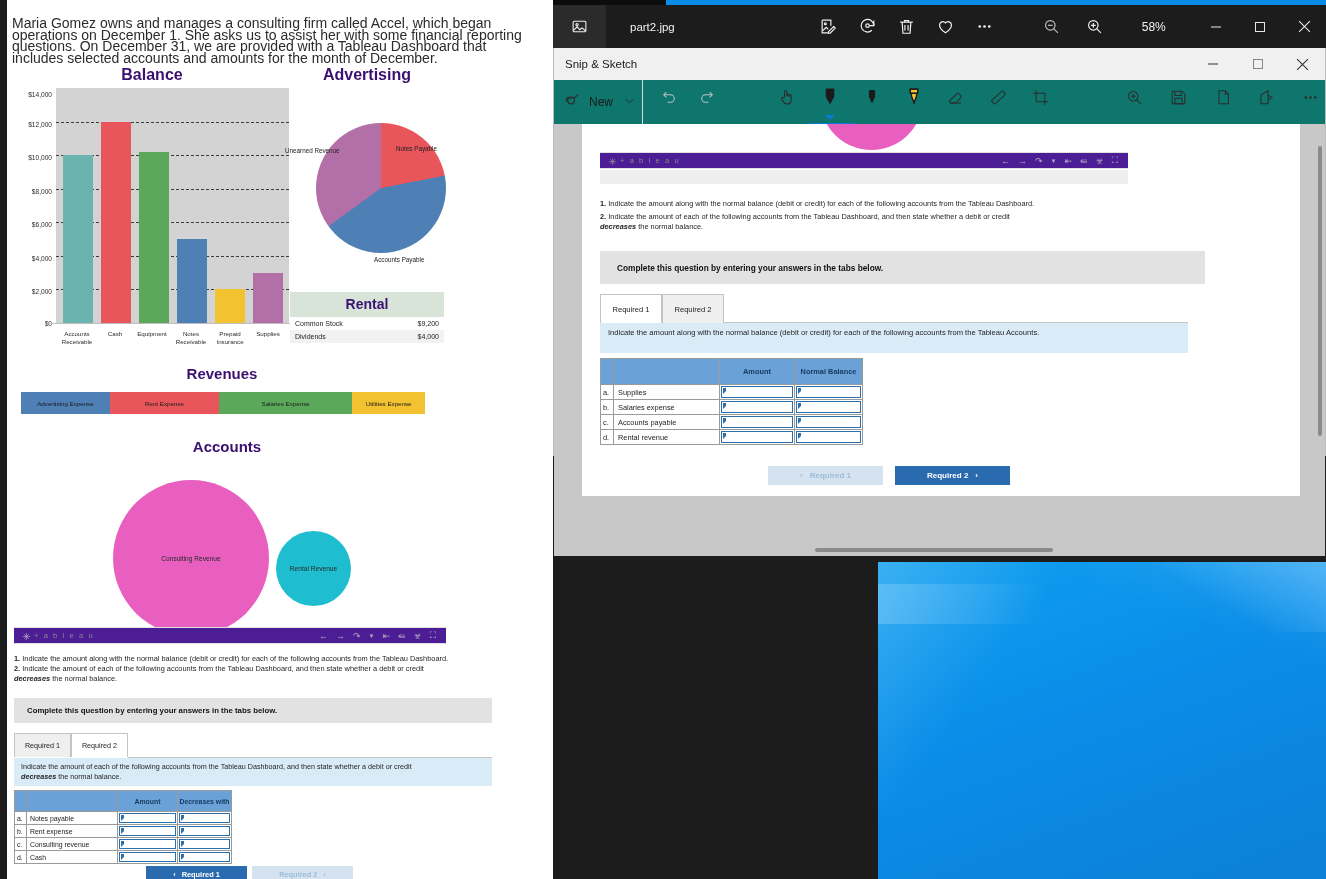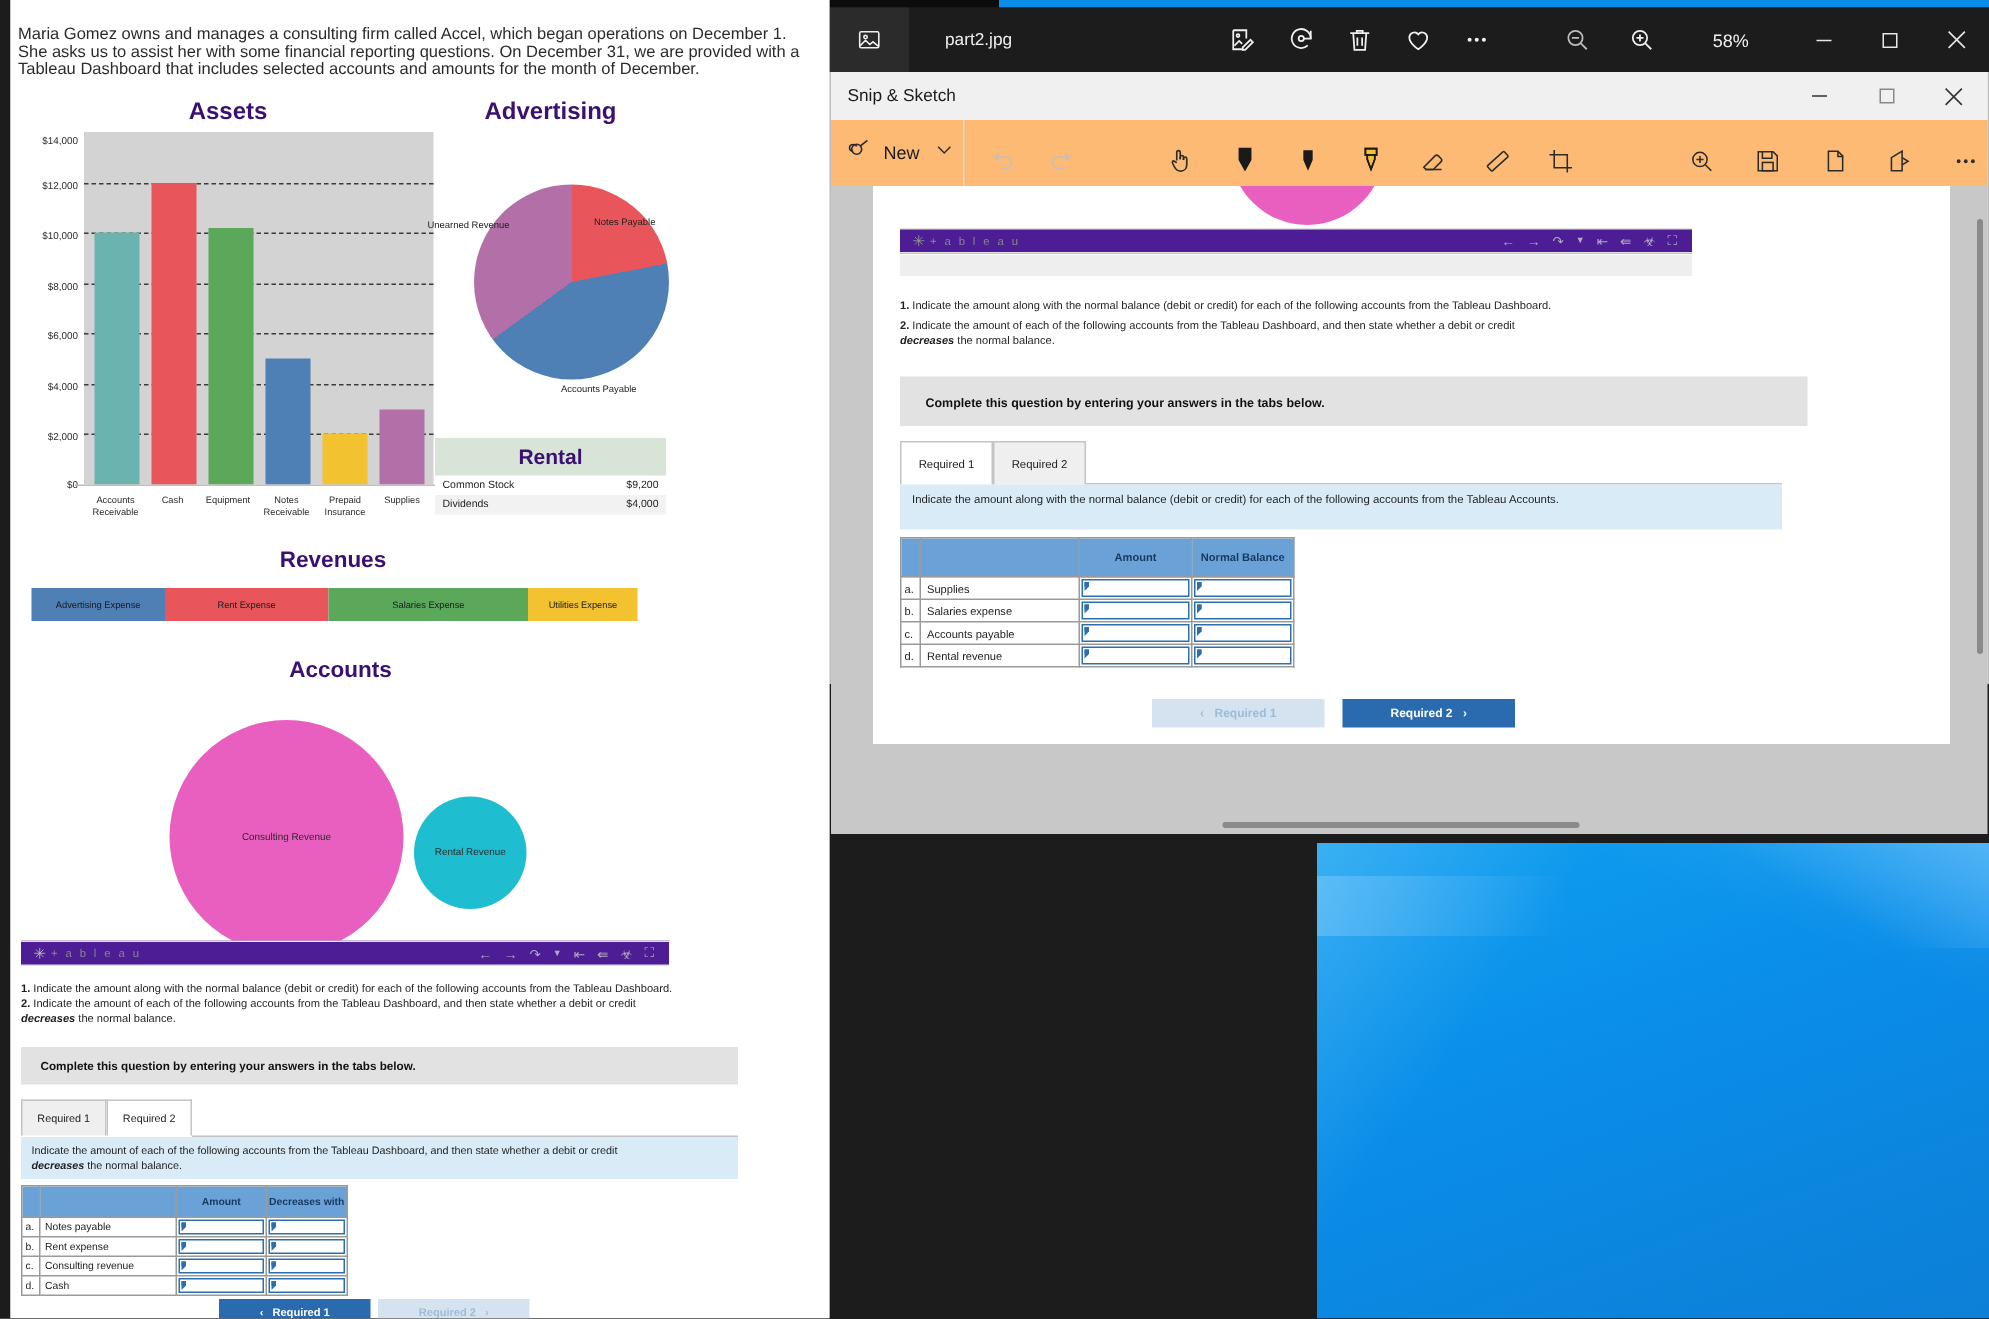--- a/index.html
+++ b/index.html
@@ -38,21 +38,21 @@
     position: absolute; left: 0; top: 0; width: 553px; height: 879px;
     background: #ffffff; overflow: hidden;
   }
   .left-edge-dark {
     position:absolute; left:0; top:0; width:7px; height:879px; background:#1c1c1c;
   }
   .lp-inner { position:absolute; left:7px; top:0; width:546px; height:879px; background:#fff; }
 
   .intro-text {
     position: absolute; left: 5px; top: 18px; width: 526px;
-    font-size: 11px; line-height: 11.6px; color: #2b2b2b;
+    font-size: 14px; line-height: 11.6px; color: #2b2b2b;
   }
 
   .chart-title {
     position: absolute;
     font-weight: bold; color: #3a1070;
     text-align: center;
   }
   .t-assets { left: 60px; top: 66px; width: 170px; font-size: 16px; }
   .t-liab   { left: 270px; top: 66px; width: 180px; font-size: 16px; }
   .t-exp    { left: 120px; top: 365px; width: 190px; font-size: 15px; }
@@ -165,21 +165,21 @@
   
   .snip-win {
     position:absolute; left:553px; top:48px; width:773px; height:408px;
     background:#f0f0f0; border:1px solid #bdbdbd; border-top:none;
   }
   .snip-titlebar { position:relative; height:32px; background:#f0f0f0; display:flex; align-items:center; }
   .snip-title { margin-left:11px; font-size:11.5px; color:#1a1a1a; }
   .snip-wc-group { margin-left:auto; display:flex; }
   .snip-wc { width:45px; height:32px; display:flex; align-items:center; justify-content:center;
     color:#333; }
-  .snip-toolbar { position:relative; height:44px; background:#fdba74; display:flex; align-items:flex-end; }
+  .snip-toolbar { position:relative; height:44px; background:#0f766e; display:flex; align-items:flex-start; }
   .new-group { display:flex; align-items:center; height:44px; padding:0 6px 0 10px;
     border-right:1px solid #dadada; }
   .new-label { font-size:12px; color:#1a1a1a; margin:0 10px 0 6px; }
   .tool-ic { width:34px; height:34px; display:flex; align-items:center; justify-content:center;
     position:relative; color:#2b2b2b; }
   .tool-ic.disabled { color:#c0c0c0; }
   .tool-ic.selected::after {
     content:""; position:absolute; bottom:-6px; left:50%; transform:translateX(-50%);
     width:0; height:0; border-left:5px solid transparent; border-right:5px solid transparent;
     border-top:5px solid #0a7bd0;
@@ -550,21 +550,21 @@
       <div class="snip-hscroll"></div>
     </div>
   </div>
 
   <div class="left-panel">
     <div class="left-edge-dark"></div>
     <div class="lp-inner">
 
       <div class="intro-text">Maria Gomez owns and manages a consulting firm called Accel, which began operations on December 1. She asks us to assist her with some financial reporting questions. On December 31, we are provided with a Tableau Dashboard that includes selected accounts and amounts for the month of December.</div>
 
-      <div class="chart-title t-assets">Assets</div>
+      <div class="chart-title t-assets">Balance</div>
       <div class="assets-chart">
         <div class="assets-plot">
           <div class="gridline" style="top:33.57px;"></div>
           <div class="gridline" style="top:67.14px;"></div>
           <div class="gridline" style="top:100.71px;"></div>
           <div class="gridline" style="top:134.28px;"></div>
           <div class="gridline" style="top:167.85px;"></div>
           <div class="gridline" style="top:201.42px;"></div>
 
           <div class="bar" style="left:7px;  width:30px; height:167.9px; background:#6bb3ae;"></div>

